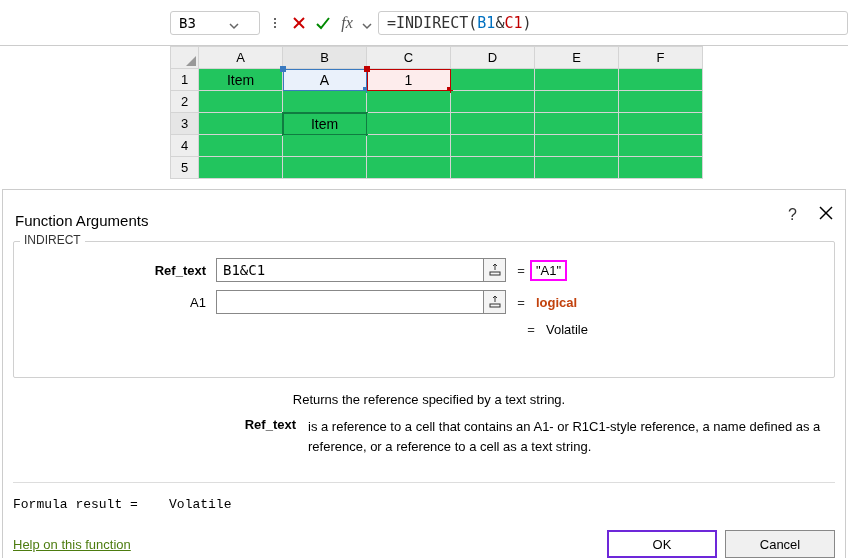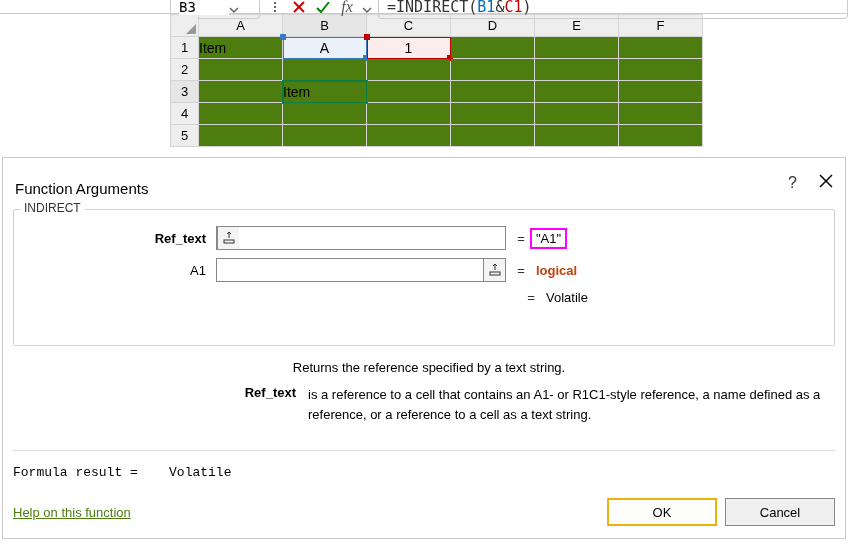--- a/index.html
+++ b/index.html
@@ -1,19 +1,19 @@
 <!DOCTYPE html>
 <html><head>
 <meta charset="utf-8">
 <style>
   * { box-sizing: border-box; margin: 0; padding: 0; }
   body { font-family: "Segoe UI", Arial, sans-serif; font-size: 14px; background: #fff; color: #000; }
   
   
-  .formula-bar { display: flex; align-items: center; height: 14px; border-bottom: 1px solid #ccc; padding-left: 170px; gap: 6px; }
+  .formula-bar { display: flex; align-items: center; height: 46px; border-bottom: 1px solid #ccc; padding-left: 170px; gap: 6px; }
   .namebox-wrap { display: flex; align-items: center; border: 1px solid #ccc; border-radius: 3px; height: 24px; padding: 0 6px 0 8px; width: 90px; }
   .namebox { border: none; outline: none; font-family: Consolas, monospace; font-size: 14px; width: 50px; }
   .chev-down { width: 10px; height: 10px; }
   .chev-down svg { width: 10px; height: 10px; }
   .fb-icon { width: 18px; height: 18px; display: inline-flex; align-items: center; justify-content: center; }
   .vdots { display: flex; flex-direction: column; gap: 2px; align-items: center; }
   .vdots span { display: block; width: 2px; height: 2px; background: #333; border-radius: 50%; }
   .red-x svg { width: 14px; height: 14px; stroke: #c00; stroke-width: 2; fill: none; }
   .green-check svg { width: 16px; height: 16px; stroke: #080; stroke-width: 2; fill: none; }
   .fx-icon { font-family: "Times New Roman", serif; font-style: italic; font-size: 16px; color: #555; }
@@ -25,21 +25,21 @@
   .fe-c1 { color: #c00000; }
   
   
   .sheet-wrap { padding-left: 170px; }
   .sheet { border-collapse: collapse; table-layout: fixed; }
   .sheet th, .sheet td { border: 1px solid #d4d4d4; padding: 0; height: 22px; }
   .colh { background: #eee; font-weight: normal; text-align: center; font-size: 13px; width: 84px; }
   .rowh { background: #eee; font-weight: normal; text-align: center; font-size: 13px; width: 28px; }
   .corner { background: #eee; width: 28px; position: relative; }
   .corner::after { content: ""; position: absolute; right: 2px; bottom: 2px; width: 0; height: 0; border-left: 10px solid transparent; border-bottom: 10px solid #999; }
-  .cell { position: relative; padding: 2px 4px; font-size: 14px; text-align: left; background: #4d7c0f; }
+  .cell { position: relative; padding: 2px 4px; font-size: 14px; text-align: center; background: #22c55e; }
   .cell.center { text-align: center; }
   .cell.b1 { background: #eaf1fb; outline: 1px solid #3a7ac0; outline-offset: -1px; }
   .cell.c1 { background: #fdecec; outline: 1px solid #c00000; outline-offset: -1px; }
   .handle { position: absolute; width: 6px; height: 6px; }
   .handle.tl { top: -3px; left: -3px; }
   .handle.br { bottom: -3px; right: -3px; }
   .b1 .handle { background: #3a7ac0; }
   .c1 .handle { background: #c00000; }
   .cell.b3 { outline: 2px solid #107c41; outline-offset: -1px; }
   .rowh.selrow, .colh.selcol { background: #e6e6e6; }
@@ -73,21 +73,21 @@
   .desc2 { font-size: 13px; margin: 6px 10px 0 10px; display: flex; }
   .desc2-lbl { font-weight: bold; width: 295px; text-align: right; padding-right: 12px; flex-shrink: 0; }
   .desc2-txt { flex: 1; line-height: 1.5; }
   
   .bot-divider { border: none; border-top: 1px solid #ddd; margin: 26px 10px 0 10px; }
   .formula-result { font-size: 13px; margin: 14px 0 0 10px; font-family: Liberation Mono, monospace; }
   
   .bottom-row { display: flex; align-items: center; margin: 18px 10px 12px 10px; }
   .help-link { color: #4d7c0f; font-size: 13px; text-decoration: underline; flex: 1; }
   .btn { width: 110px; height: 28px; font-size: 13px; border: 1px solid #888; background: #f0f0f0; margin-left: 8px; cursor: pointer; }
-  .btn.ok { border: 2px solid #eab308; background: #fff; }
+  .btn.ok { border: 2px solid #6d28d9; background: #fff; }
 </style>
 </head>
 <body>
 
 <div class="formula-bar">
   <div class="namebox-wrap">
     <input class="namebox" value="B3" style="">
     <span class="chev-down">
       <svg viewBox="0 0 10 10">
           <polyline points="1,3 5,7 9,3" fill="none" stroke="#666" stroke-width="1.5"></polyline>
@@ -201,20 +201,21 @@
         </svg>
     </div>
   </div>
 
   <div class="fieldset-wrap">
     <div class="legend">INDIRECT</div>
 
     <div class="arg-row">
       <div class="arg-label bold">Ref_text</div>
       <div class="arg-input-wrap">
+        <input class="arg-input" value="B1&amp;C1" style="">
         <div class="collapse-btn">
           <svg viewBox="0 0 12 12">
               <rect x="1" y="8" width="10" height="3" fill="none" stroke="#333"></rect>
               <line x1="6" y1="1" x2="6" y2="6" stroke="#333"></line>
               <polyline points="4,2 6,0 8,2" fill="none" stroke="#333"></polyline>
             </svg>
         </div>
       </div>
       <div class="arg-eq">=</div>
       <div class="arg-result magenta">"A1"</div>

